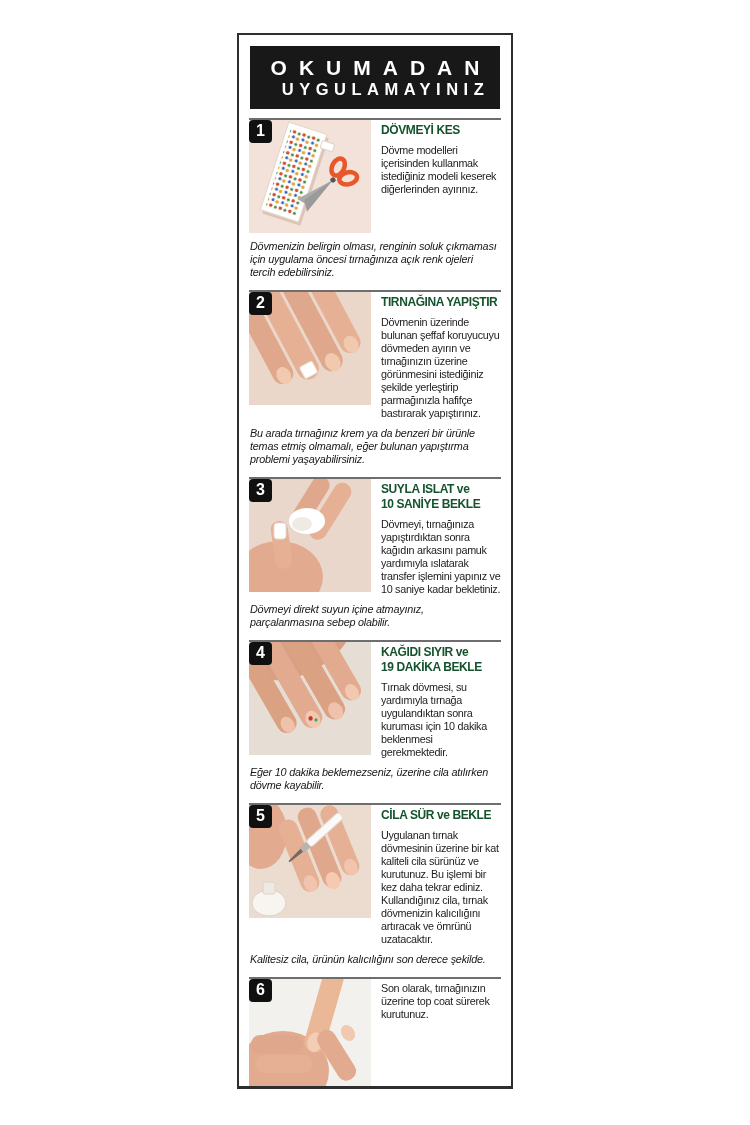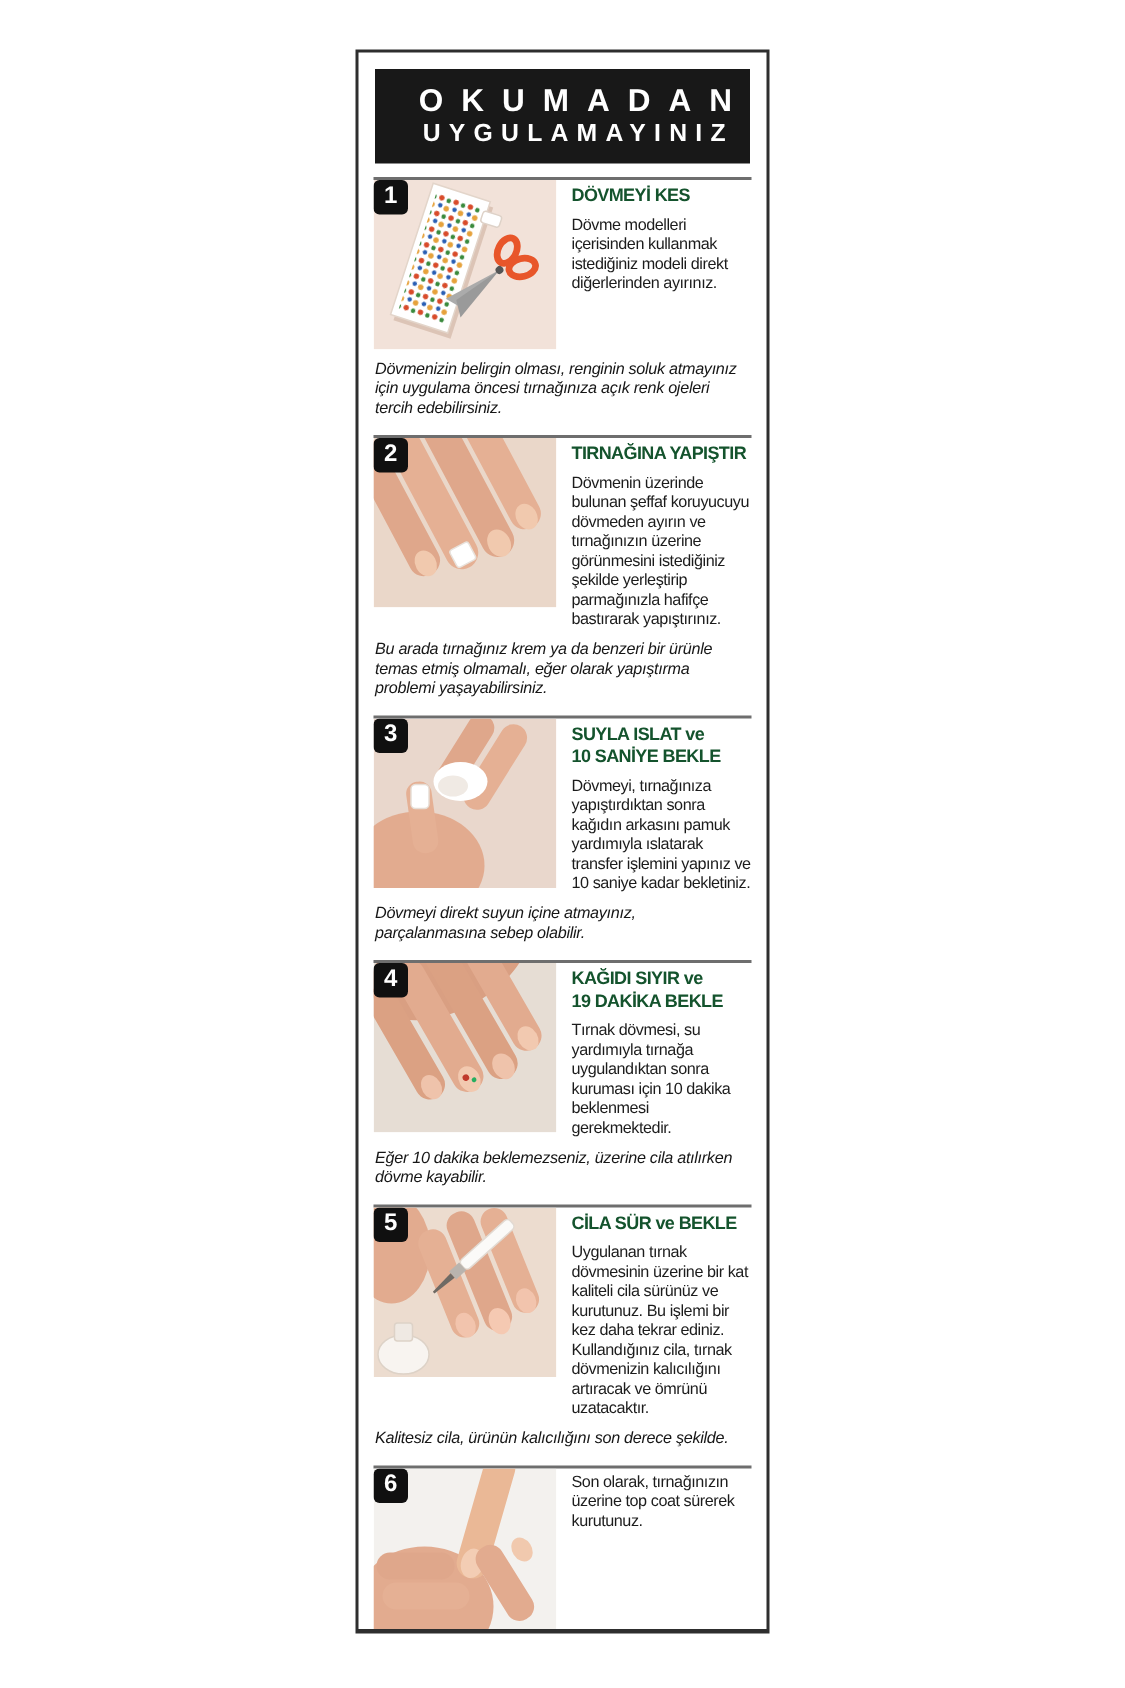--- a/index.html
+++ b/index.html
@@ -11,21 +11,21 @@
     position:absolute;left:237px;top:33px;width:276px;height:1056px;
     box-sizing:border-box;background:#fff;
     border:2px solid #2e2e2e;border-bottom-width:3px;
     padding:0 10px;overflow:hidden;
   }
   .header{
     margin:11px 1px 9px;background:#181818;color:#fff;text-align:center;
     padding:10px 0 9px;
   }
   .header .l1{
-    font-size:21px;font-weight:bold;letter-spacing:12px;padding-left:12px;line-height:1.15;text-align:right;
+    font-size:21px;font-weight:bold;letter-spacing:12px;padding-left:12px;line-height:1.15;
   }
   .header .l2{
     font-size:16.5px;font-weight:bold;letter-spacing:5.5px;padding-left:21px;line-height:1.2;
   }
   .step{border-top:2px solid #6e6e6e;}
   .step-row{display:flex;gap:10px;min-height:113px;}
   .photo{
     position:relative;flex:0 0 122px;width:122px;height:113px;overflow:hidden;
   }
   .photo svg{display:block;width:122px;height:113px;}
@@ -81,24 +81,24 @@
             <path d="M0 0 L-40 -7 L-36 3 Z" fill="#ababab"></path>
             <path d="M0 0 L-40 9 L-35 -2 Z" fill="#9a9a9a"></path>
             <circle cx="0" cy="0" r="2.6" fill="#555"></circle>
             <ellipse cx="12" cy="-7" rx="9" ry="6" fill="none" stroke="#e8562a" stroke-width="4.5" transform="rotate(-25 12 -7)"></ellipse>
             <ellipse cx="13" cy="8" rx="9" ry="6" fill="none" stroke="#e8562a" stroke-width="4.5" transform="rotate(25 13 8)"></ellipse>
           </g>
         </svg>
       </div>
       <div class="copy">
         <h3 class="title">DÖVMEYİ KES</h3>
-        <p class="body">Dövme modelleri içerisinden kullanmak istediğiniz modeli direkt diğerlerinden ayırınız.</p>
-      </div>
-    </div>
-    <p class="note">Dövmenizin belirgin olması, renginin soluk atmayınız için uygulama öncesi tırnağınıza açık renk ojeleri tercih edebilirsiniz.</p>
+        <p class="body">Dövme modelleri içerisinden kullanmak istediğiniz modeli keserek diğerlerinden ayırınız.</p>
+      </div>
+    </div>
+    <p class="note">Dövmenizin belirgin olması, renginin soluk çıkmaması için uygulama öncesi tırnağınıza açık renk ojeleri tercih edebilirsiniz.</p>
   </section>
 
   <section class="step">
     <div class="step-row">
       <div class="photo">
         <span class="badge">2</span>
         <svg viewBox="0 0 122 113">
           <rect width="122" height="113" fill="#ead7c9"></rect>
           <g transform="rotate(-28 70 40)">
             <rect x="8" y="-30" width="21" height="100" rx="10" fill="#dfa78b"></rect>
@@ -110,21 +110,21 @@
             <ellipse cx="68" cy="73" rx="7.5" ry="9.5" fill="#f1c9ae"></ellipse>
             <ellipse cx="92.5" cy="66" rx="7" ry="9" fill="#f1c9ae"></ellipse>
           </g>
         </svg>
       </div>
       <div class="copy">
         <h3 class="title">TIRNAĞINA YAPIŞTIR</h3>
         <p class="body">Dövmenin üzerinde bulunan şeffaf koruyucuyu dövmeden ayırın ve tırnağınızın üzerine görünmesini istediğiniz şekilde yerleştirip parmağınızla hafifçe bastırarak yapıştırınız.</p>
       </div>
     </div>
-    <p class="note">Bu arada tırnağınız krem ya da benzeri bir ürünle temas etmiş olmamalı, eğer olarak yapıştırma problemi yaşayabilirsiniz.</p>
+    <p class="note">Bu arada tırnağınız krem ya da benzeri bir ürünle temas etmiş olmamalı, eğer bulunan yapıştırma problemi yaşayabilirsiniz.</p>
   </section>
 
   <section class="step">
     <div class="step-row">
       <div class="photo">
         <span class="badge">3</span>
         <svg viewBox="0 0 122 113">
           <rect width="122" height="113" fill="#e9d7cc"></rect>
           <ellipse cx="30" cy="98" rx="44" ry="36" fill="#e2ab8f"></ellipse>
           <rect x="24" y="42" width="17" height="48" rx="8" fill="#e5b094" transform="rotate(-8 32 66)"></rect>

